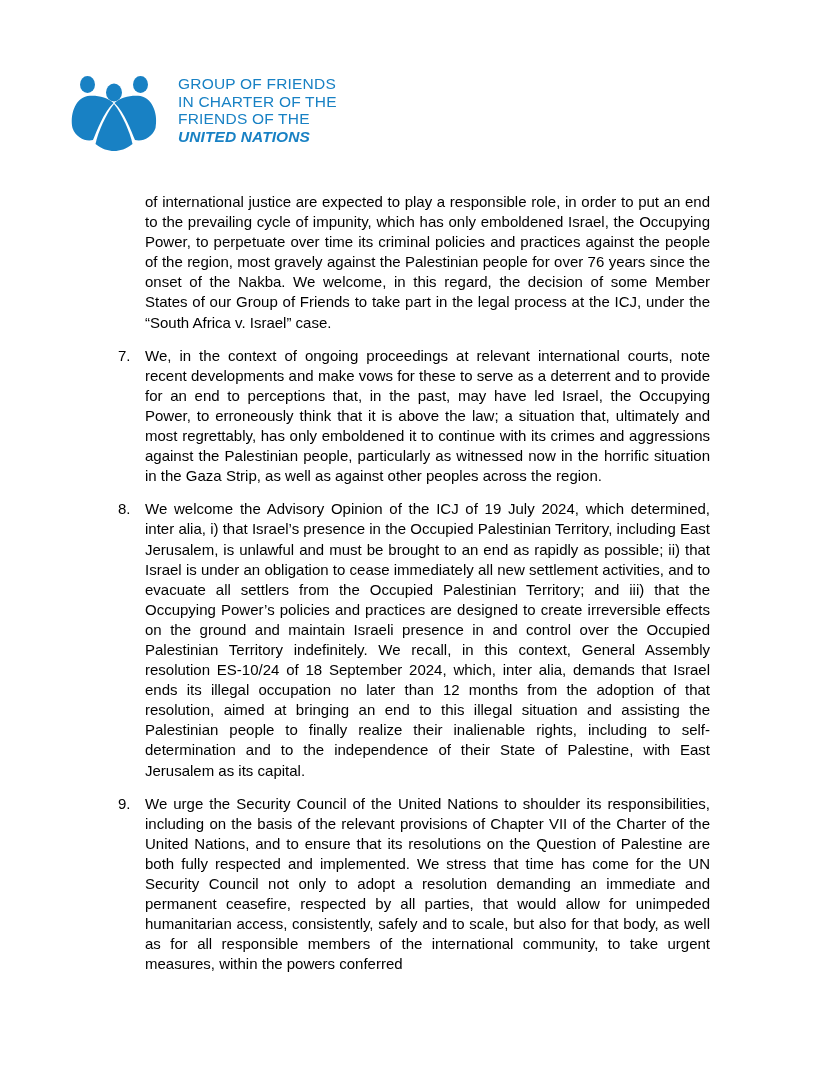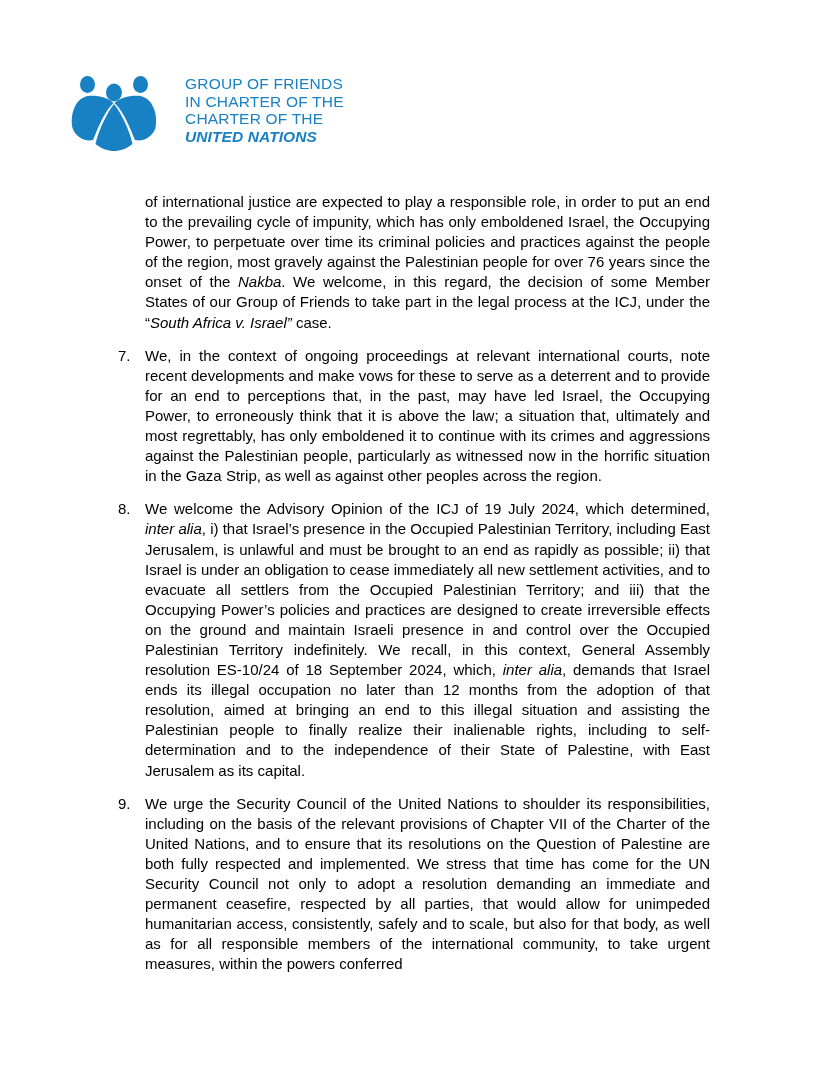--- a/index.html
+++ b/index.html
@@ -21,21 +21,21 @@
     box-sizing: border-box;
   }
 
   
   .letterhead {
     position: absolute;
     left: 70px;
     top: 72px;
     display: flex;
     align-items: flex-start;
-    gap: 27px;
+    gap: 20px;
   }
   .logo-mark {
     width: 88px;
     height: 80px;
     flex: 0 0 auto;
     display: block;
   }
   .logo-wordmark {
     margin-top: 3px;
     line-height: 17.5px;
@@ -84,21 +84,21 @@
   }
   p.para.numbered .list-number {
     position: absolute;
     left: 0;
     top: 0;
     width: 20px;
     text-align: left;
     font-size: 15px;
     line-height: 20.1px;
   }
-  .it { font-style: italic; }
+  .it { }
 </style>
 </head>
 <body>
 
 <div class="page">
 
   <div class="letterhead">
 
     <svg class="logo-mark" viewBox="0 0 88 80" aria-hidden="true">
       <g fill="#1881c4">
@@ -113,21 +113,21 @@
 
         <path d="M70.5 24 C 84 27, 88 44, 85.5 56 C 82 66, 72 70, 65 68 C 61 59, 55 41, 44.5 31 C 51 25, 61 23, 70.5 24 Z"></path>
 
         <path d="M44 32 C 36 42, 28 60, 25.5 72 C 32 77, 38 79, 44 79 C 50 79, 56 77, 62.5 72 C 60 60, 52 42, 44 32 Z"></path>
       </g>
     </svg>
 
     <div class="logo-wordmark">
       <span class="logo-line">GROUP OF FRIENDS</span>
       <span class="logo-line">IN CHARTER OF THE</span>
-      <span class="logo-line">CHARTER OF THE</span>
+      <span class="logo-line">FRIENDS OF THE</span>
       <span class="logo-line bold">UNITED NATIONS</span>
     </div>
   </div>
 
   <div class="body-copy">
 
     <p class="para continuation"><span>of international justice are expected to play a responsible role, in order to put an end to the prevailing cycle of impunity, which has only emboldened Israel, the Occupying Power, to perpetuate over time its criminal policies and practices against the people of the region, most gravely against the Palestinian people for over 76 years since the onset of the </span><span class="it">Nakba</span><span>. We welcome, in this regard, the decision of some Member States of our Group of Friends to take part in the legal process at the ICJ, under the “</span><span class="it">South Africa v. Israel”</span><span> case.</span></p>
 
     <p class="para numbered"><span class="list-number">7.</span><span>We, in the context of ongoing proceedings at relevant international courts, note recent developments and make vows for these to serve as a deterrent and to provide for an end to perceptions that, in the past, may have led Israel, the Occupying Power, to erroneously think that it is above the law; a situation that, ultimately and most regrettably, has only emboldened it to continue with its crimes and aggressions against the Palestinian people, particularly as witnessed now in the horrific situation in the Gaza Strip, as well as against other peoples across the region.</span><span class="it"></span><span></span><span class="it"></span><span></span></p>
 

